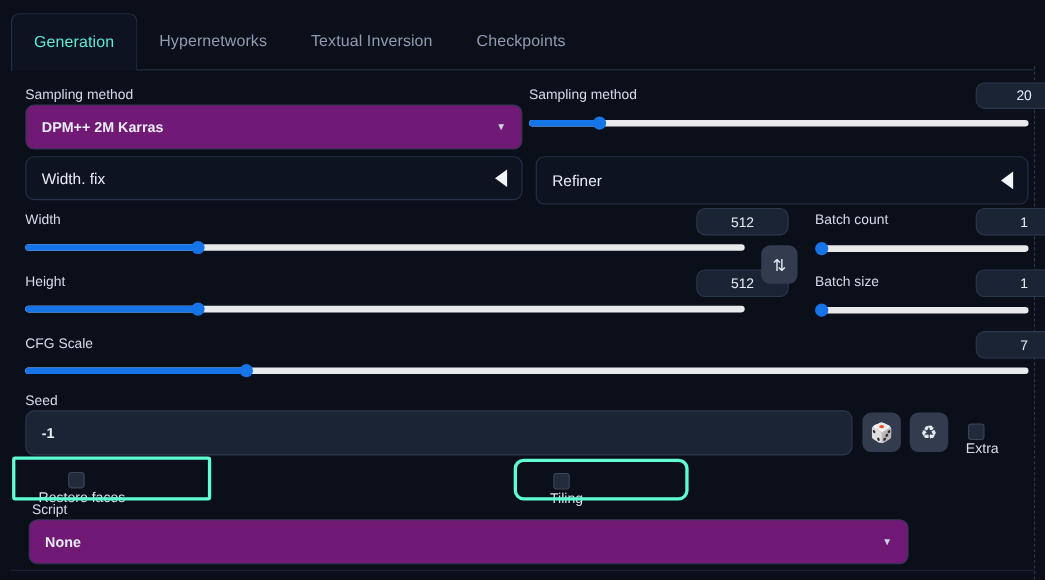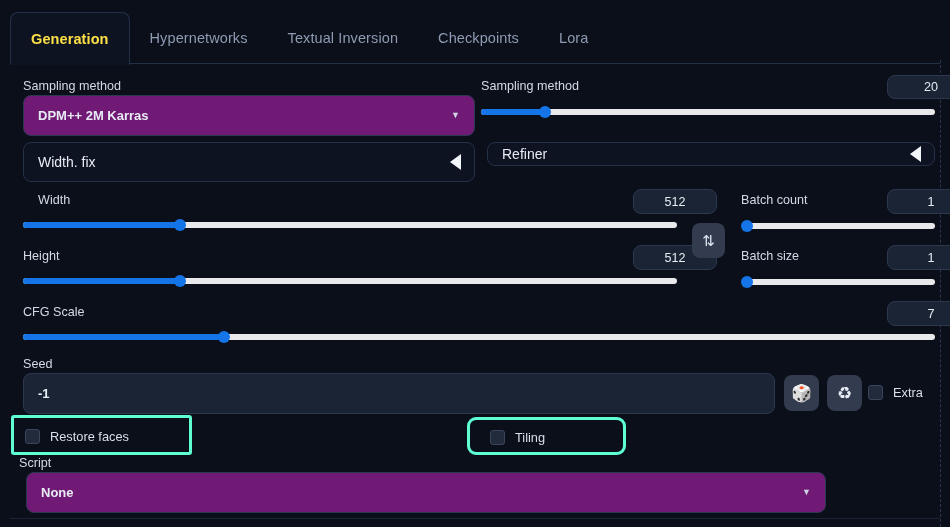--- a/index.html
+++ b/index.html
@@ -57,22 +57,22 @@
     display: flex;
     align-items: center;
     padding: 0 20px;
     font-size: 14.5px;
     color: #8e9bb3;
     letter-spacing: .1px;
     white-space: nowrap;
     cursor: pointer;
   }
   .tab.active {
-    color: #fde047;
-    font-weight: bold;
+    color: #5eead4;
+    font-weight: normal;
     background: #0d1321;
     border: 1px solid #24304a;
     border-bottom: 1px solid #0d1321;
     border-radius: 8px 8px 0 0;
     margin-bottom: -1px;
   }
 
   
   .panel {
     position: absolute;
@@ -220,20 +220,21 @@
     color: #dfe6f1;
     cursor: pointer;
   }
 
   
   .checkrow {
     position: absolute;
     display: flex;
     align-items: center;
     cursor: pointer;
+    flex-direction: column;
   }
   .cbox {
     width: 15px;
     height: 15px;
     background: #222b3c;
     border: 1px solid #3a455c;
     border-radius: 3px;
     flex: none;
   }
   .checkrow .ctext {
@@ -276,23 +277,20 @@
       </div>
       <div class="tab">
         <span>Hypernetworks</span>
       </div>
       <div class="tab">
         <span>Textual Inversion</span>
       </div>
       <div class="tab">
         <span>Checkpoints</span>
       </div>
-      <div class="tab">
-        <span>Lora</span>
-      </div>
     </div>
   </div>
 
   <div class="panel">
 
     <div class="lbl" style="left:13px; top:15px;">Sampling method</div>
     <div class="select" style="left:13px; top:31px; width:452px; height:41px;">
       <span>DPM++ 2M Karras</span>
       <span class="caret">▼</span>
     </div>
@@ -305,26 +303,26 @@
       <div class="track"></div>
       <div class="fill" id="f-steps" style="width: 14%;"></div>
       <div class="thumb" id="t-steps" style="left: 14%;"></div>
     </div>
 
     <div class="accordion" style="left:13px; top:78px; width:452px; height:40px;">
       <span>Width. fix</span>
       <span class="tri"></span>
     </div>
 
-    <div class="accordion" style="left:477px; top:78px; width:448px; height:24px;">
+    <div class="accordion" style="left:477px; top:78px; width:448px; height:44px;">
       <span>Refiner</span>
       <span class="tri"></span>
     </div>
 
-    <div class="lbl" style="left:28px; top:129px;">Width</div>
+    <div class="lbl" style="left:13px; top:129px;">Width</div>
     <div class="numbox" style="left:583px; top:125px; width:84px; height:25px;">
       <span>512</span>
     </div>
     <div class="slider" style="left:13px; top:156px; width:654px;">
       <div class="track"></div>
       <div class="fill" id="f-width" style="width: 24%;"></div>
       <div class="thumb" id="t-width" style="left: 24%;"></div>
     </div>
 
     <div class="lbl" style="left:13px; top:185px;">Height</div>
@@ -393,21 +391,21 @@
       <span class="ctext">Restore faces</span>
     </div>
     <div class="hl sq" style="left:1px; top:351px; width:181px; height:40px;"></div>
 
     <div class="checkrow" style="left:480px; top:366px;">
       <span class="cbox"></span>
       <span class="ctext">Tiling</span>
     </div>
     <div class="hl rd" style="left:457px; top:353px; width:159px; height:38px;"></div>
 
-    <div class="lbl" style="left:9px; top:392px;">Script</div>
+    <div class="lbl" style="left:19px; top:392px;">Script</div>
     <div class="select" style="left:16px; top:408px; width:800px; height:41px;">
       <span>None</span>
       <span class="caret">▼</span>
     </div>
 
   </div>
 
   <div class="bottom-rule"></div>
 </div>
 

